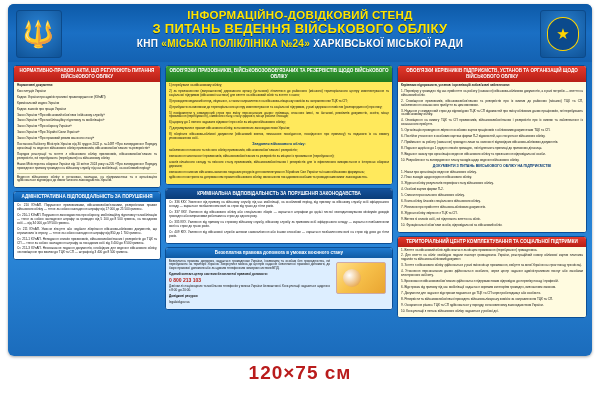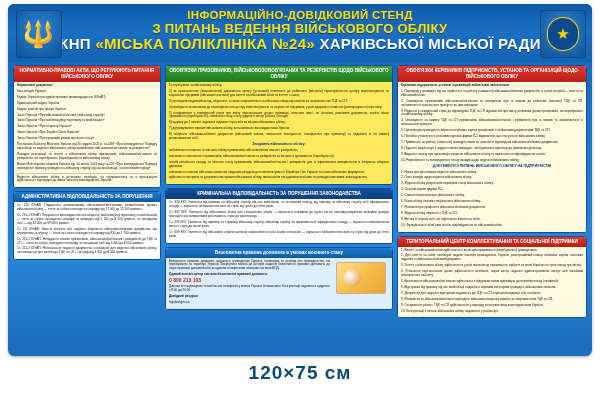--- a/index.html
+++ b/index.html
@@ -7,21 +7,21 @@
   #stand{position:relative;width:600px;height:365px;}
   .board{position:absolute;left:8px;top:4px;width:584px;height:352px;border-radius:6px;
     background:linear-gradient(180deg,#1464b4 0%,#1c74c8 35%,#2a86d8 70%,#1b6cbc 100%);
     box-shadow:0 1px 3px rgba(0,0,0,.35);overflow:hidden;}
   .hdr{position:absolute;left:0;top:0;width:584px;height:58px;
     background:linear-gradient(180deg,#0d5aa8 0%,#1a6fc4 50%,#1462b2 100%);}
   .hdr-line{color:#ffe400;text-align:center;font-weight:bold;letter-spacing:.3px;
     text-shadow:0 1px 0 #063a72;}
   .h1{font-size:11.5px;line-height:13px;margin-top:5px;}
   .h2{font-size:13px;line-height:13px;}
-  .h3{font-size:15px;line-height:11px;margin-top:3px;color:#ffffff;}
+  .h3{font-size:10px;line-height:11px;margin-top:3px;color:#ffffff;}
   .h3 b{color:#ffe400;}
   .crest{position:absolute;top:6px;width:44px;height:46px;}
   .crest-l{left:8px;}
   .crest-r{right:8px;}
   .crest-box{width:100%;height:100%;background:radial-gradient(circle at 50% 40%,#2c86d8,#0f5296);
     border:1px solid #0c4a8a;border-radius:3px;display:flex;align-items:center;justify-content:center;}
   .tryzub{font-size:26px;color:#ffd400;line-height:1;font-family:"DejaVu Sans",sans-serif;}
   .dsns{width:30px;height:32px;background:#0b4a8c;border:1px solid #ffd400;border-radius:50%/45%;
     display:flex;align-items:center;justify-content:center;color:#ffd400;font-size:15px;}
   .cols{position:absolute;left:0;top:58px;width:584px;height:294px;display:flex;gap:4px;padding:3px 5px;box-sizing:border-box;}
@@ -42,21 +42,21 @@
   .cream{background:#fffbe0;}
   .white{background:#ffffff;}
   .lightblue{background:#ddeeff;}
   .rule{height:1px;background:#c9c9a0;margin:2px 0;}
   .sub{font-size:3.6px;font-weight:bold;color:#0b3d79;text-align:center;margin:1px 0 2px;}
   .img-ph{height:30px;margin:2px 3px 3px;border:1px solid #caa;border-radius:2px;
     background:linear-gradient(135deg,#ffe08a,#f7c14b 45%,#e9a531 100%);position:relative;}
   .img-ph:after{content:"";position:absolute;left:6px;top:6px;width:18px;height:18px;border-radius:50%;
     background:radial-gradient(circle at 35% 35%,#fff,#e08f1f);}
   .size{position:absolute;left:0;top:362px;width:600px;text-align:center;
-    font-size:19px;font-weight:bold;color:#0c4a6e;letter-spacing:1px;}
+    font-size:19px;font-weight:bold;color:#b91c1c;letter-spacing:1px;}
   .rowflex{display:flex;gap:3px;}
 </style>
 </head>
 <body>
 
 <div id="stand">
   <div class="board">
 
     <div class="hdr">
       <div class="crest crest-l">

